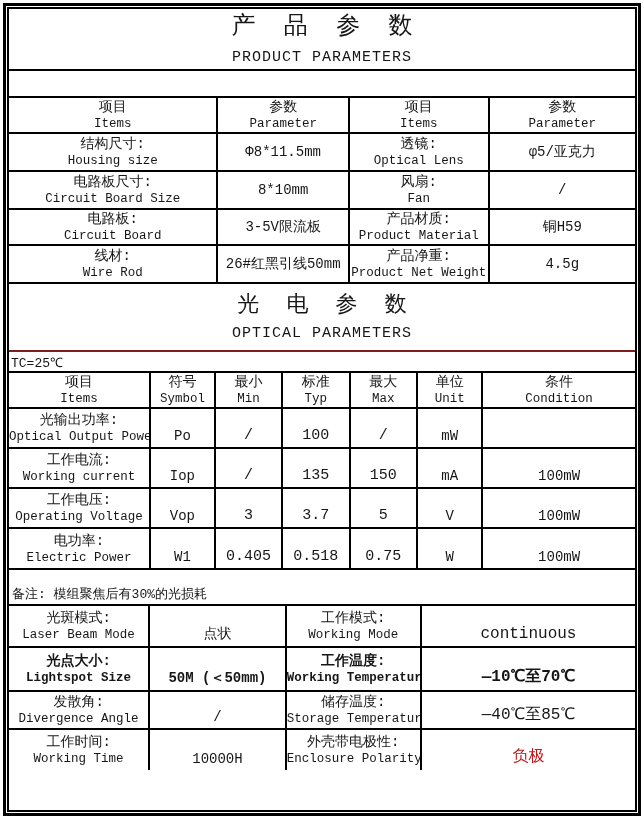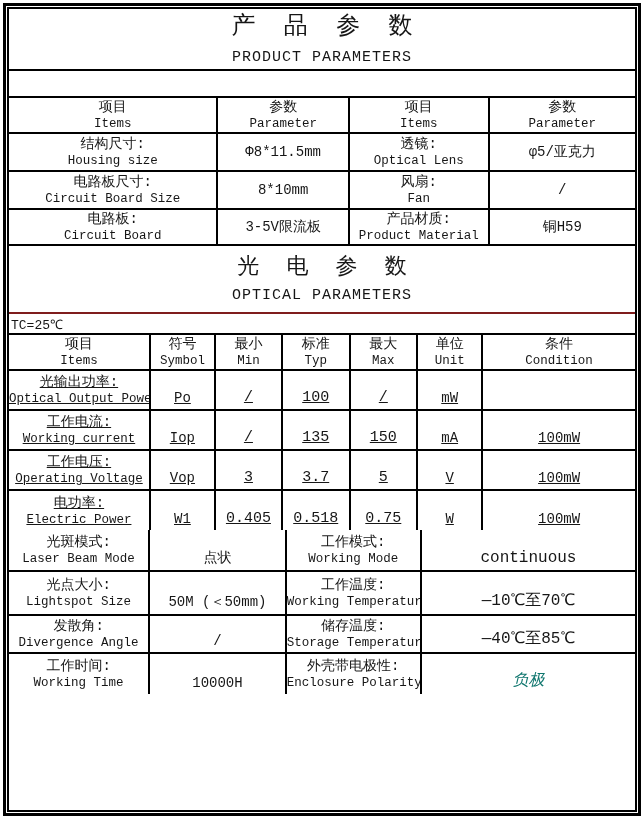--- a/index.html
+++ b/index.html
@@ -41,28 +41,28 @@
   
   table{border-collapse:collapse;width:100%;table-layout:fixed;border-style:hidden;flex:none;padding-left:9px;}
   td{border:2px solid #000;padding:0;text-align:center;vertical-align:middle;overflow:hidden;}
   .cn{font-size:14px;line-height:18px;}
   .en{font-size:12.5px;line-height:16px;white-space:nowrap;text-align:center;}
   .val{font-size:14px;}
   .num{font-size:15px;}
   .vb{vertical-align:bottom;}
   td.vb{padding-bottom:3px;}
   .big{font-size:16px;border-radius:13px;}
-  .red{color:#0f766e;font-style:italic;}
+  .red{color:#b91c1c;}
   
   .product tr.hdr{height:33px;} .product tr.r0{height:38px;} .product tr.r1{height:38px;}
   .product tr.r2{height:34px;} .product tr.r3{height:37px;}
   
-  .optical tr.hdr{height:33px;} .optical tr.dr{height:40px;text-decoration:underline;}
-  
-  .spec tr.r0{height:41px;} .spec tr.r1{height:44px;} .spec tr.r2{height:38px;} .spec tr.r3{height:41px;}
+  .optical tr.hdr{height:33px;} .optical tr.dr{height:40px;}
+  
+  .spec tr.r0{height:41px;} .spec tr.r1{height:44px;font-weight:bold;} .spec tr.r2{height:38px;} .spec tr.r3{height:41px;}
 </style>
 </head>
 <body>
 
 <div class="frame">
   <div class="inner">
 
     <div class="title-block">
       <div class="title-cn">产 品 参 数</div>
       <div class="title-en">PRODUCT PARAMETERS</div>
@@ -124,20 +124,32 @@
         <td>
               <div class="cn">电路板:</div>
               <div class="en">Circuit Board</div>
             </td>
         <td class="val">3-5V限流板</td>
         <td>
               <div class="cn">产品材质:</div>
               <div class="en">Product Material</div>
             </td>
         <td class="val">铜H59</td>
+      </tr>
+      <tr class="r3">
+        <td>
+              <div class="cn">线材:</div>
+              <div class="en">Wire Rod</div>
+            </td>
+        <td class="val">26#红黑引线50mm</td>
+        <td>
+              <div class="cn">产品净重:</div>
+              <div class="en">Product Net Weight</div>
+            </td>
+        <td class="val">4.5g</td>
       </tr>
     </tbody>
       </table>
 
     <div class="section-title">
       <div class="title-cn">光 电 参 数</div>
       <div class="title-en">OPTICAL PARAMETERS</div>
     </div>
 
     <div class="tc-row">TC=25℃</div>
@@ -227,20 +239,21 @@
         <td class="val vb">W1</td>
         <td class="num vb">0.405</td>
         <td class="num vb">0.518</td>
         <td class="num vb">0.75</td>
         <td class="val vb">W</td>
         <td class="val vb">100mW</td>
       </tr>
     </tbody>
       </table>
 
+    <div class="remark">备注: 模组聚焦后有30%的光损耗</div>
 
     <table class="spec">
       <colgroup>
           <col style="width:22.4%">
           <col style="width:21.8%">
           <col style="width:21.6%">
           <col style="width:34.2%">
         </colgroup>
       <tbody>
           <tr class="r0">

